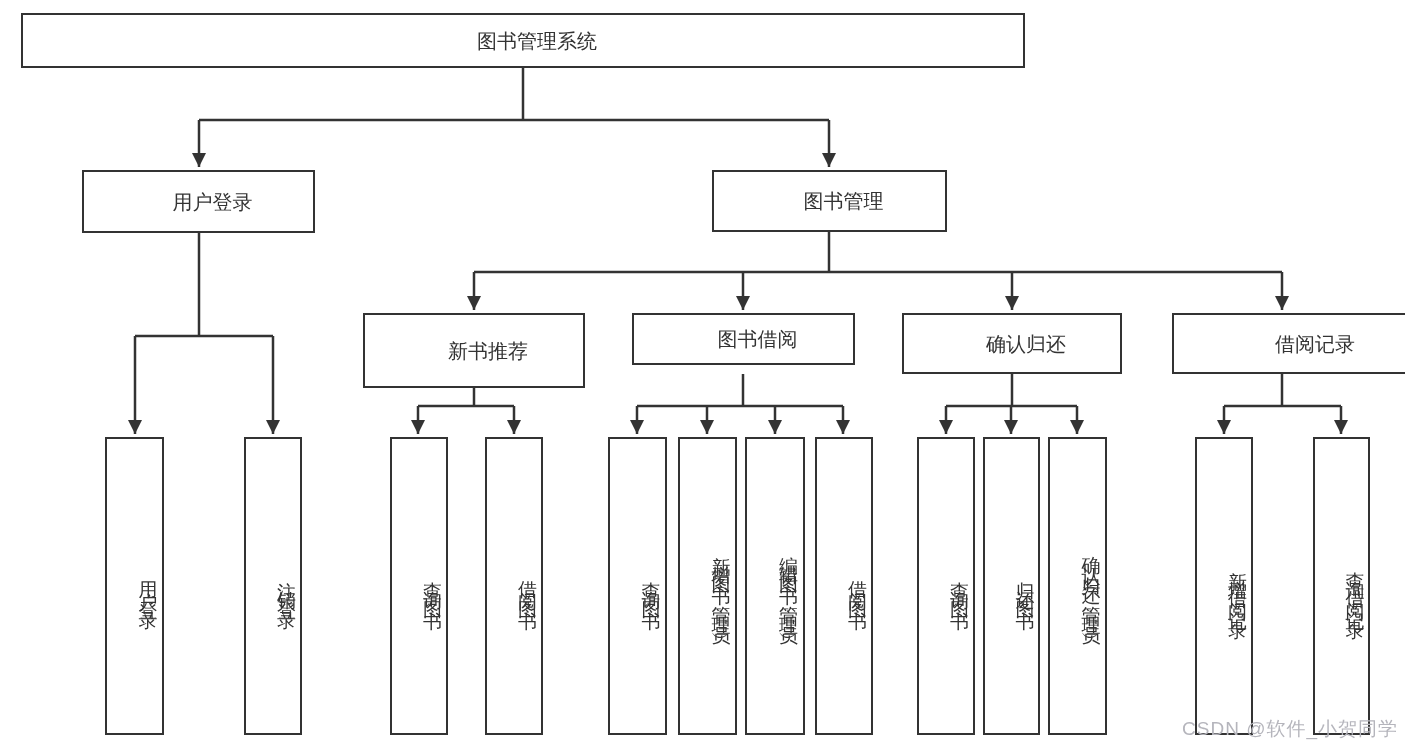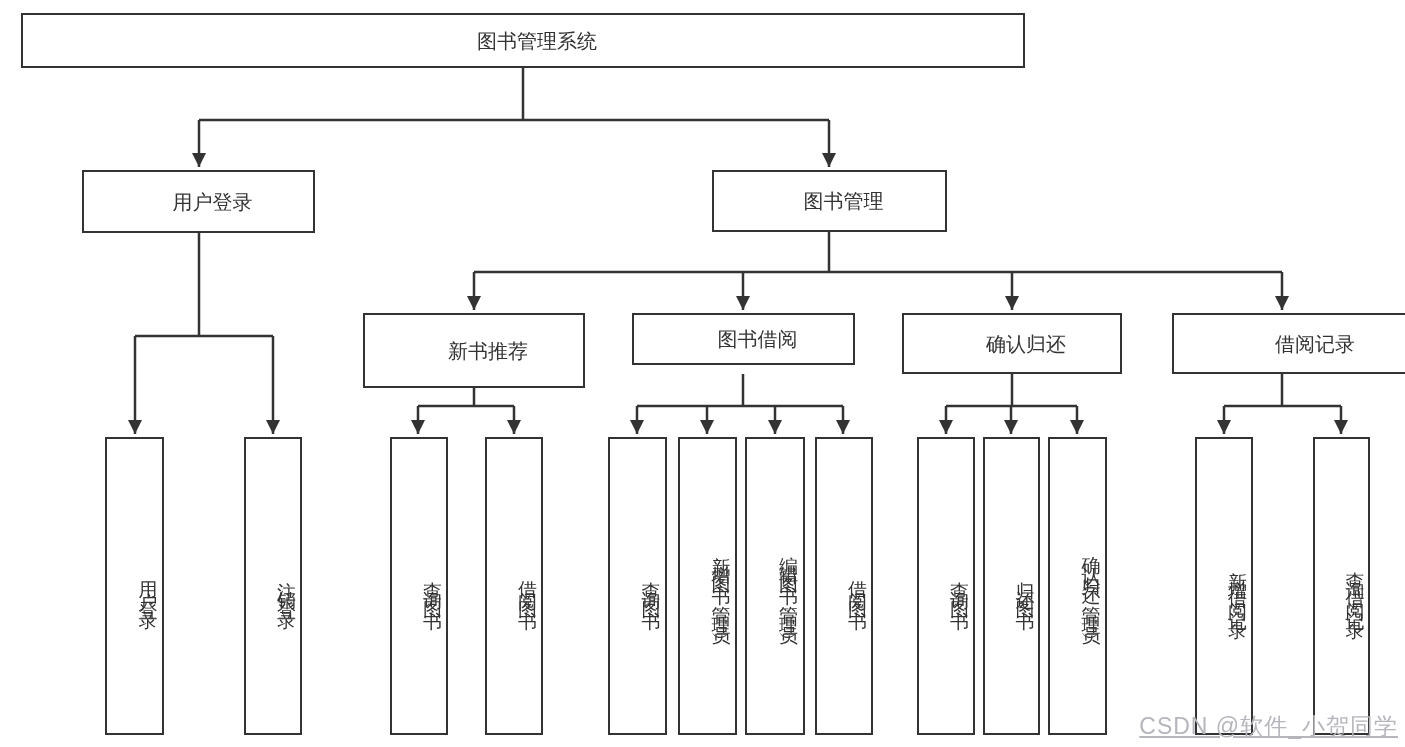--- a/index.html
+++ b/index.html
@@ -34,24 +34,23 @@
   .leaf{font-size:19px;}
   .vtext{
     writing-mode:vertical-rl;
     text-orientation:mixed;
     letter-spacing:10px;
     white-space:nowrap;
   }
   .watermark{
     position:absolute;
     right:7px;bottom:5px;
-    font-size:23px;
+    font-size:19px;
     color:var(--watermark);
     letter-spacing:1px;
-    text-decoration:underline;
   }
 </style>
 </head>
 <body>
 
 <div class="canvas">
 
   <svg class="connectors" width="1405" height="747" viewBox="0 0 1405 747" xmlns="http://www.w3.org/2000/svg">
     <defs>
       <marker id="arrow" viewBox="0 0 10 10" refX="10" refY="5" markerWidth="18" markerHeight="14" markerUnits="userSpaceOnUse" orient="auto">

